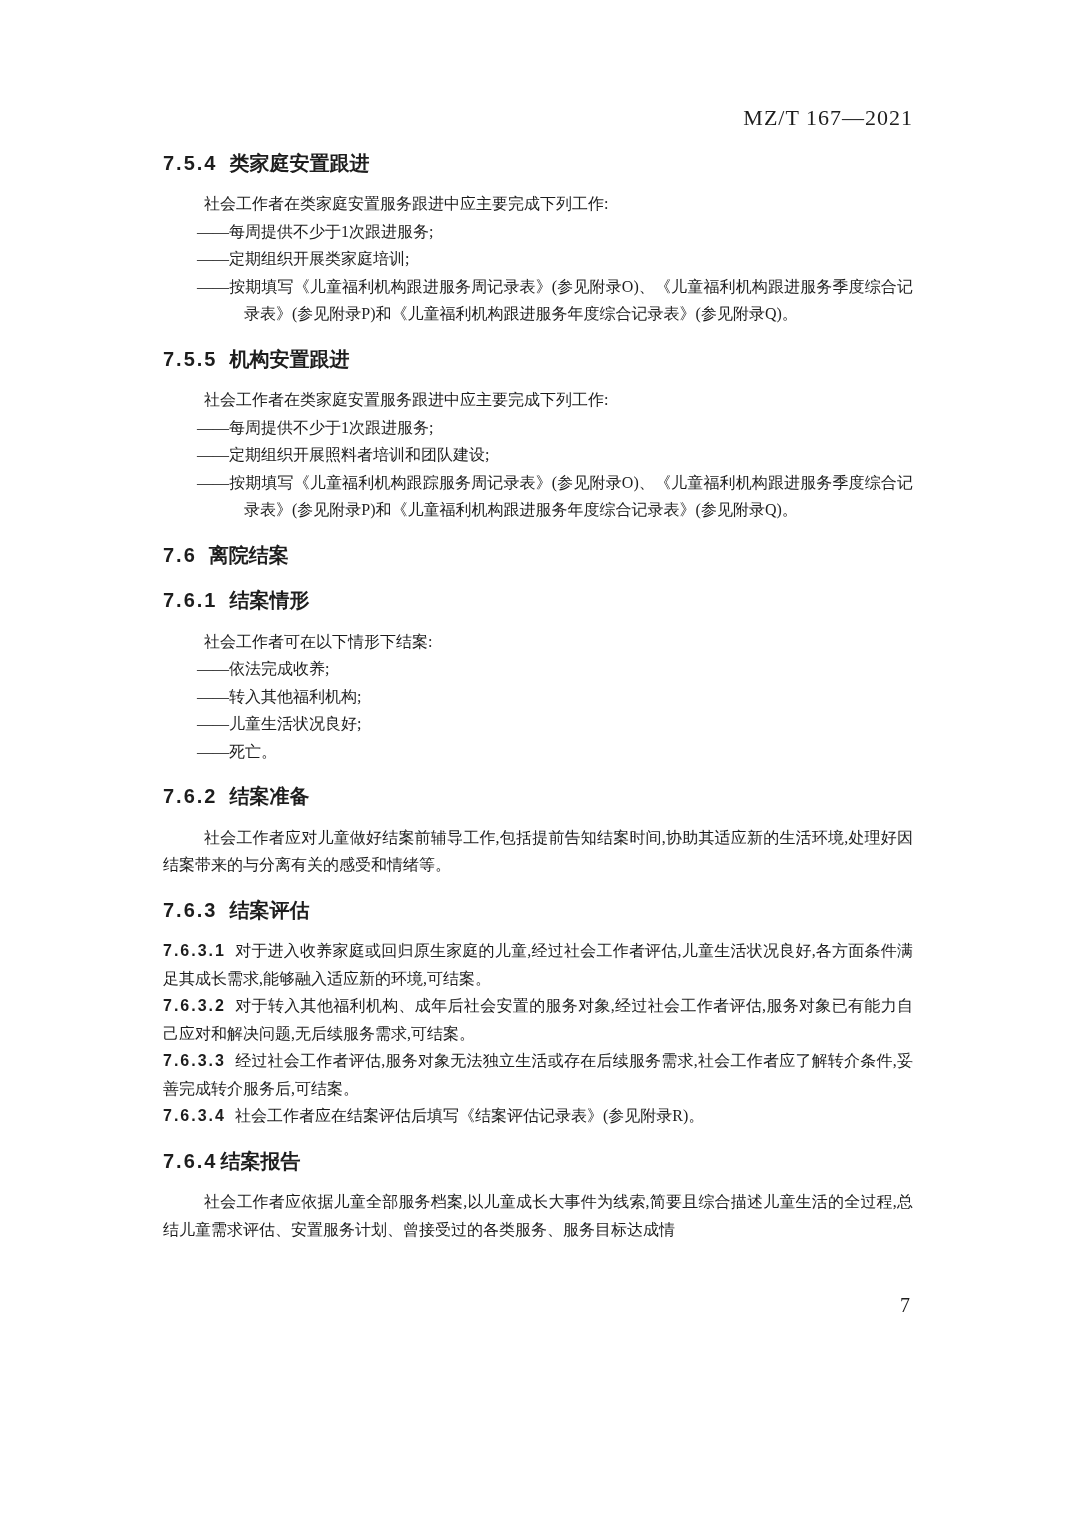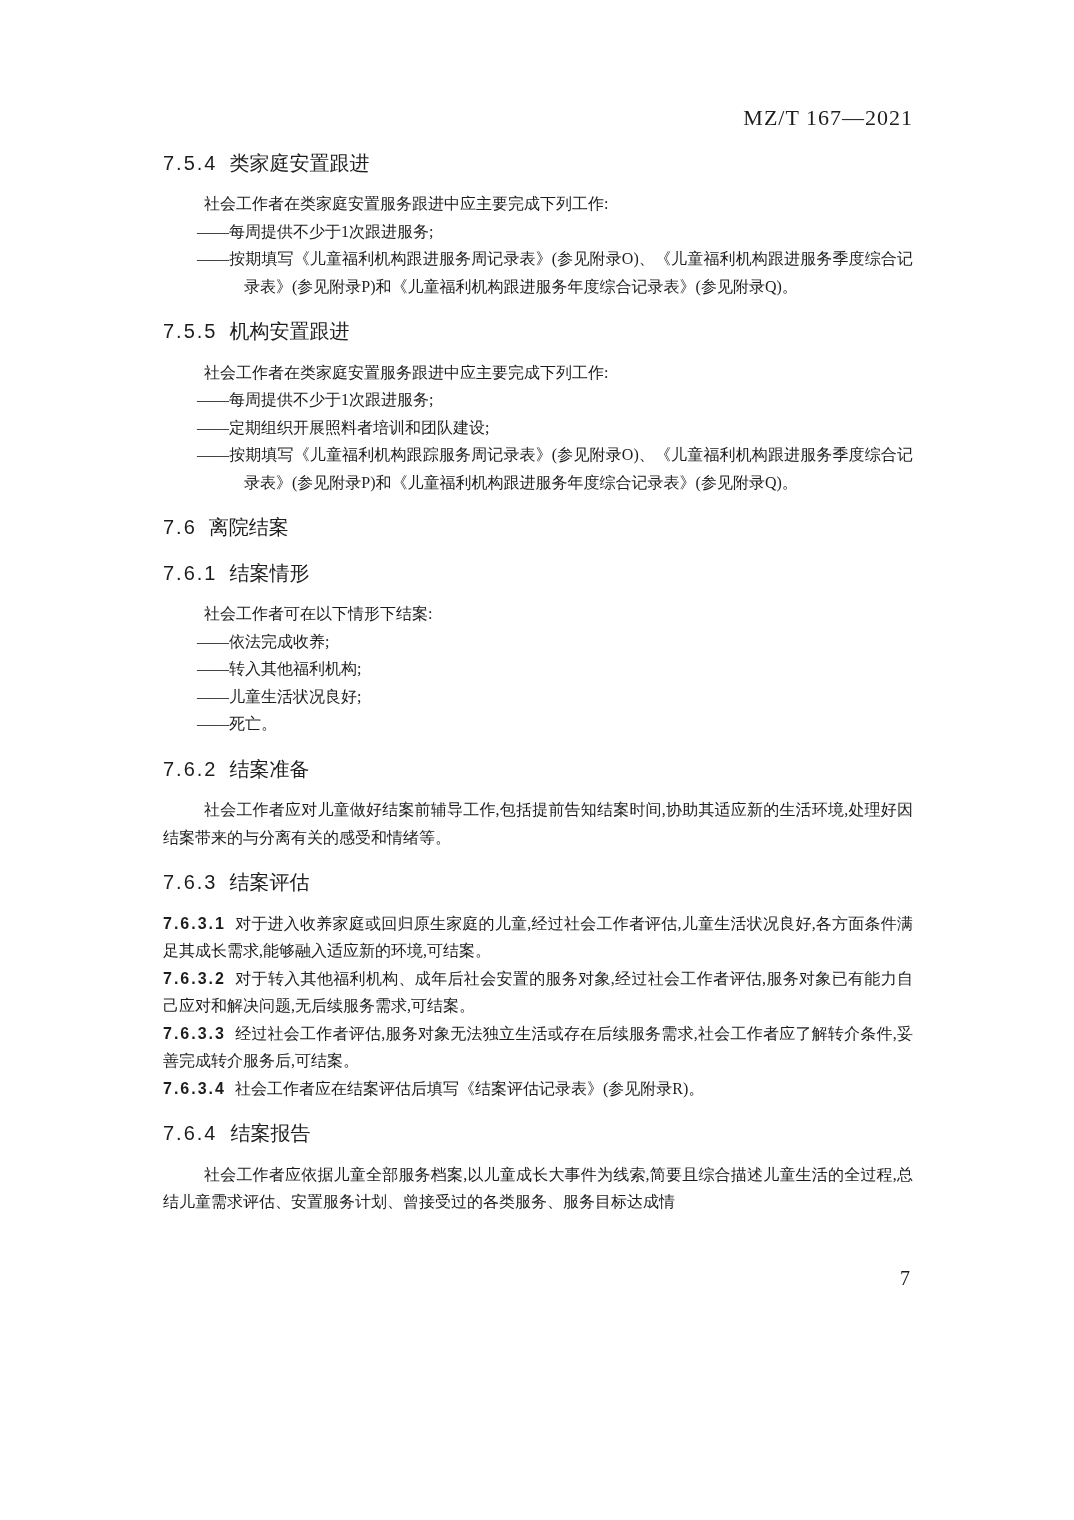--- a/index.html
+++ b/index.html
@@ -25,25 +25,25 @@
     text-align: right;
     font-size: 22px;
     line-height: 27.5px;
     letter-spacing: 1px;
     font-family: "Liberation Serif", "DejaVu Serif", serif;
   }
   .sec-heading {
     margin: 18px 0 13px 0;
     font-size: 20px;
     line-height: 27.5px;
-    font-weight: 400;
+    font-weight: 700;
     font-family: "Liberation Sans", "DejaVu Sans", sans-serif;
   }
   .sec-num { letter-spacing: 2px; margin-right: 12px; }
-  .sec-heading.tight .sec-num { margin-right: 13px; }
+  .sec-heading.tight .sec-num { margin-right: 3px; }
   p {
     margin: 0;
     font-size: 16px;
     line-height: 27.5px;
     text-align: justify;
   }
   .indent { text-indent: 41px; }
   .dash-item {
     padding-left: 81px;
     text-indent: -47px;
@@ -67,20 +67,21 @@
 <body>
 
 <div class="page">
   <div class="content">
 
     <div class="doc-header">MZ/T 167—2021</div>
 
     <h3 class="sec-heading"><span class="sec-num">7.5.4</span><span class="sec-title">类家庭安置跟进</span></h3>
     <p class="indent">社会工作者在类家庭安置服务跟进中应主要完成下列工作:</p>
     <p class="dash-item">——每周提供不少于1次跟进服务;</p>
+    <p class="dash-item">——定期组织开展类家庭培训;</p>
     <p class="dash-item">——按期填写《儿童福利机构跟进服务周记录表》(参见附录O)、《儿童福利机构跟进服务季度综合记录表》(参见附录P)和《儿童福利机构跟进服务年度综合记录表》(参见附录Q)。</p>
 
     <h3 class="sec-heading"><span class="sec-num">7.5.5</span><span class="sec-title">机构安置跟进</span></h3>
     <p class="indent">社会工作者在类家庭安置服务跟进中应主要完成下列工作:</p>
     <p class="dash-item">——每周提供不少于1次跟进服务;</p>
     <p class="dash-item">——定期组织开展照料者培训和团队建设;</p>
     <p class="dash-item">——按期填写《儿童福利机构跟踪服务周记录表》(参见附录O)、《儿童福利机构跟进服务季度综合记录表》(参见附录P)和《儿童福利机构跟进服务年度综合记录表》(参见附录Q)。</p>
 
     <h3 class="sec-heading"><span class="sec-num">7.6</span><span class="sec-title">离院结案</span></h3>
 

